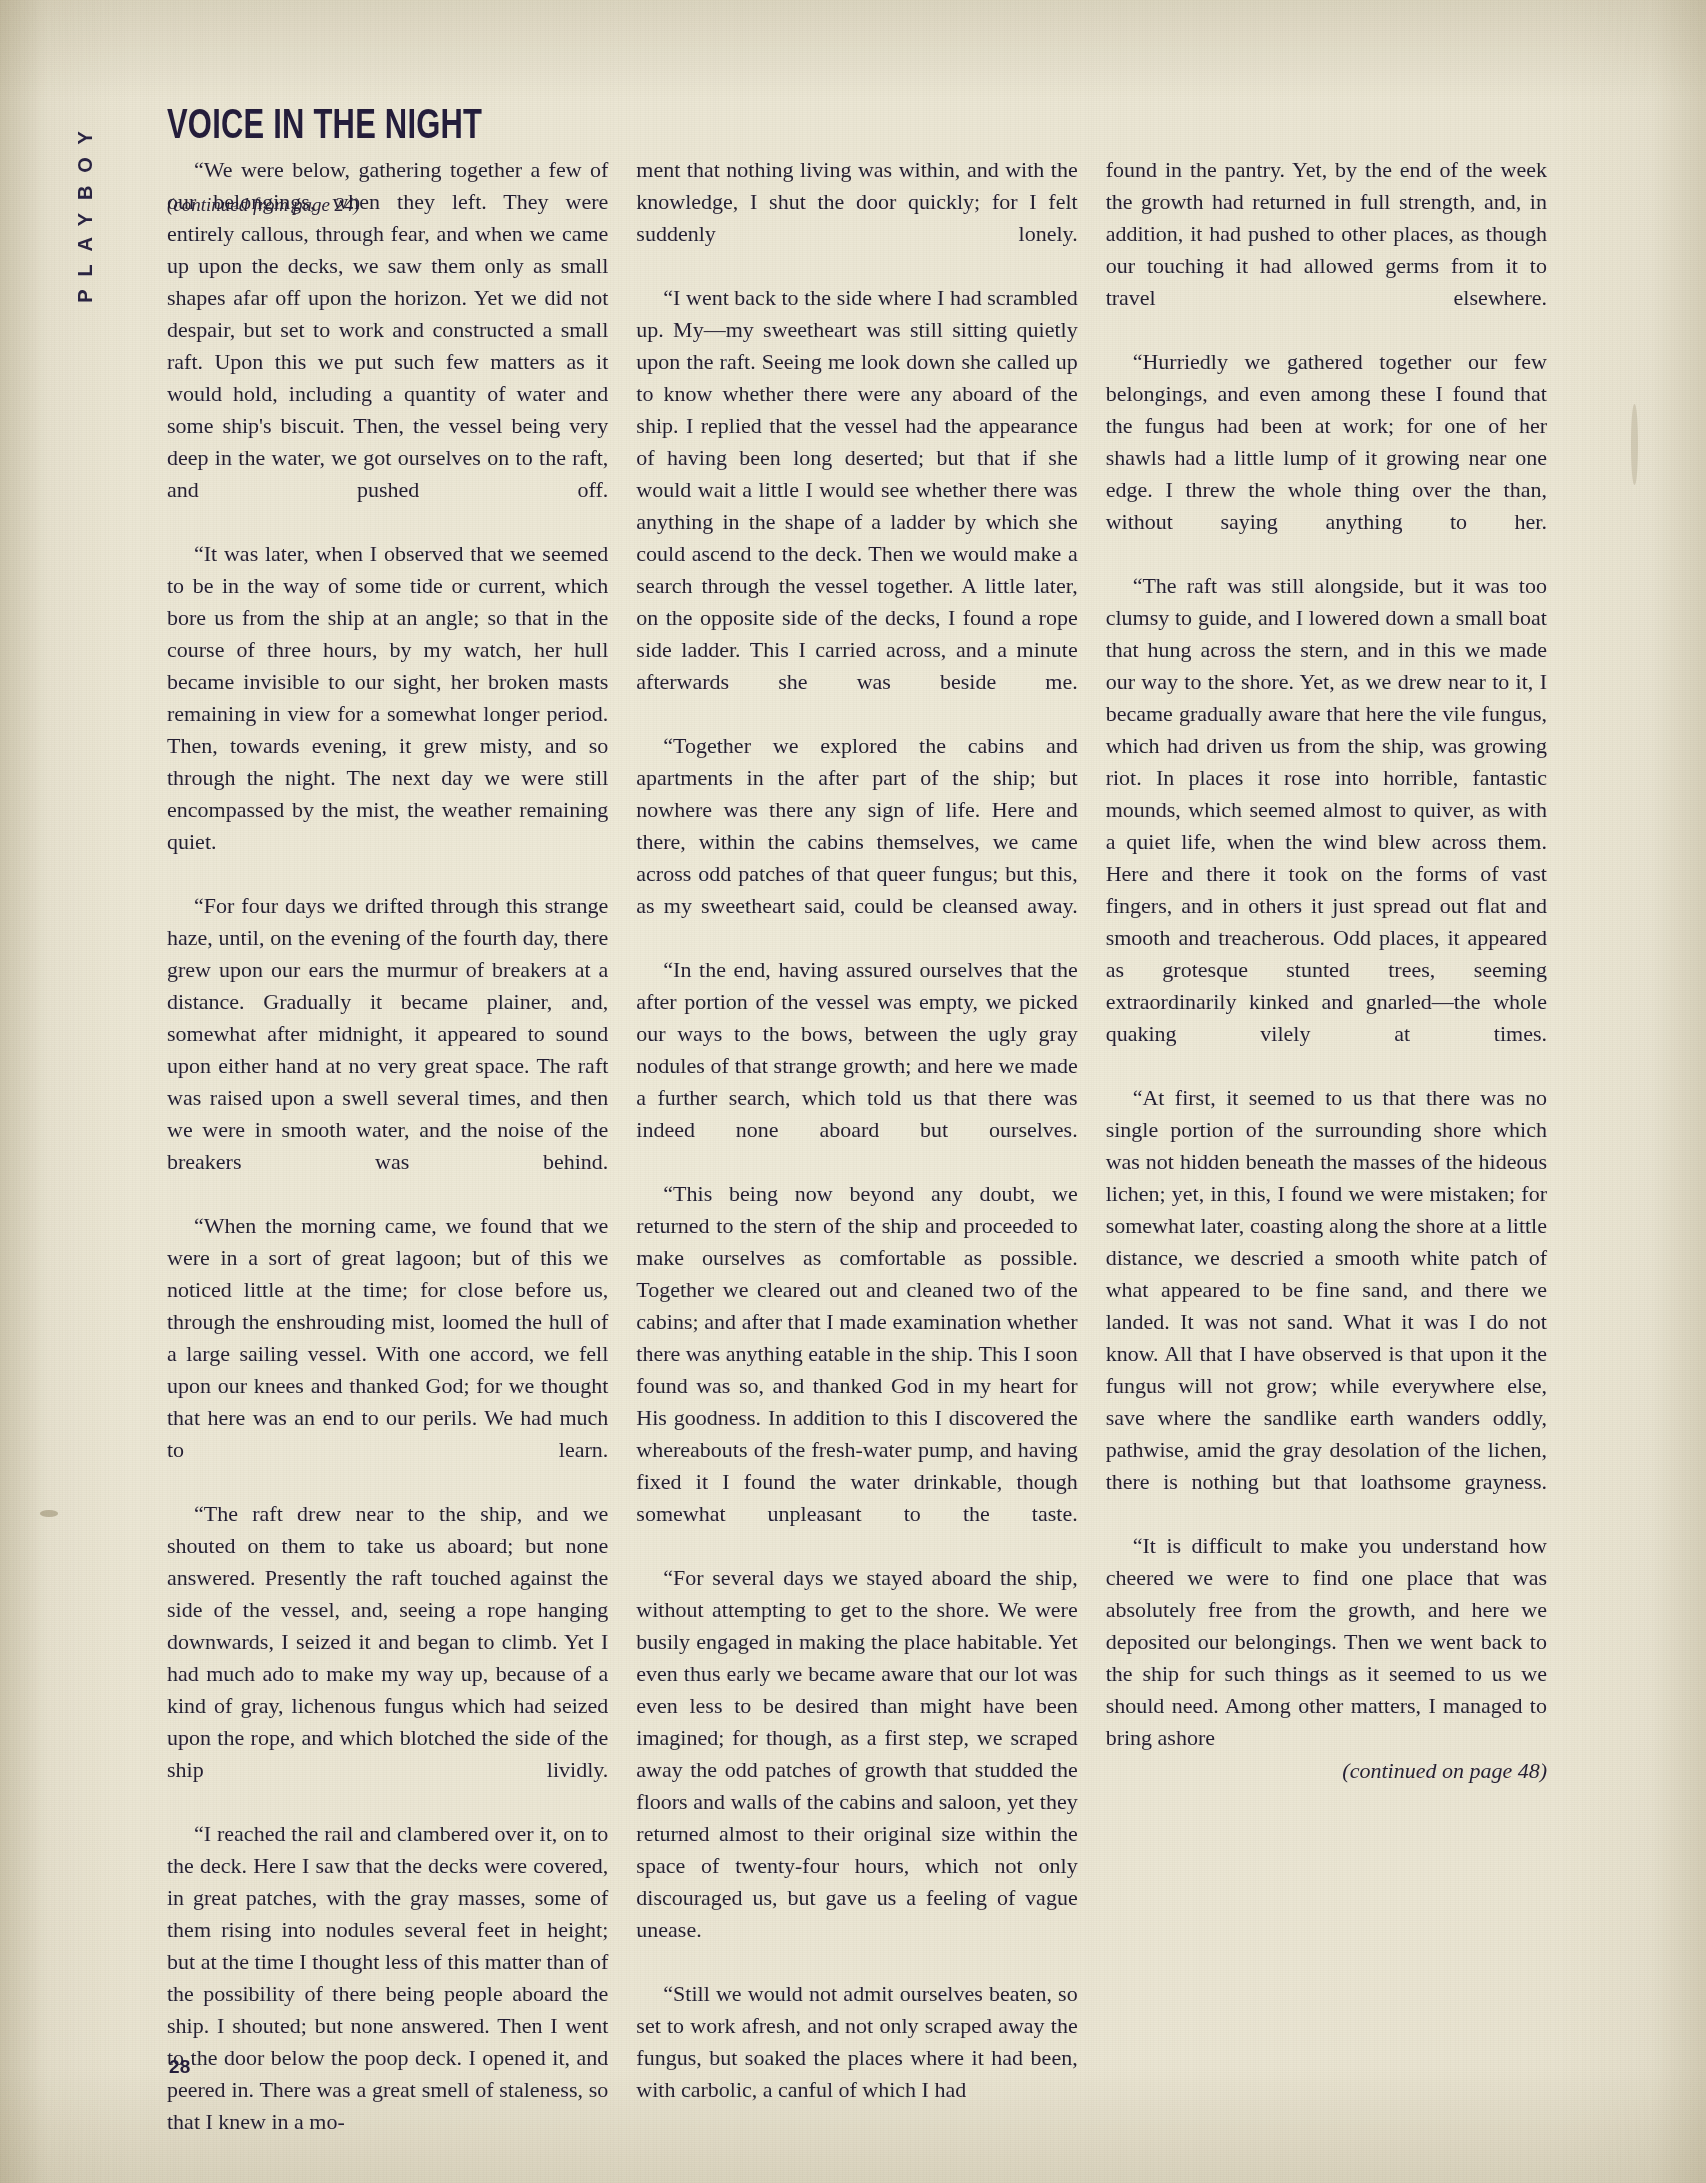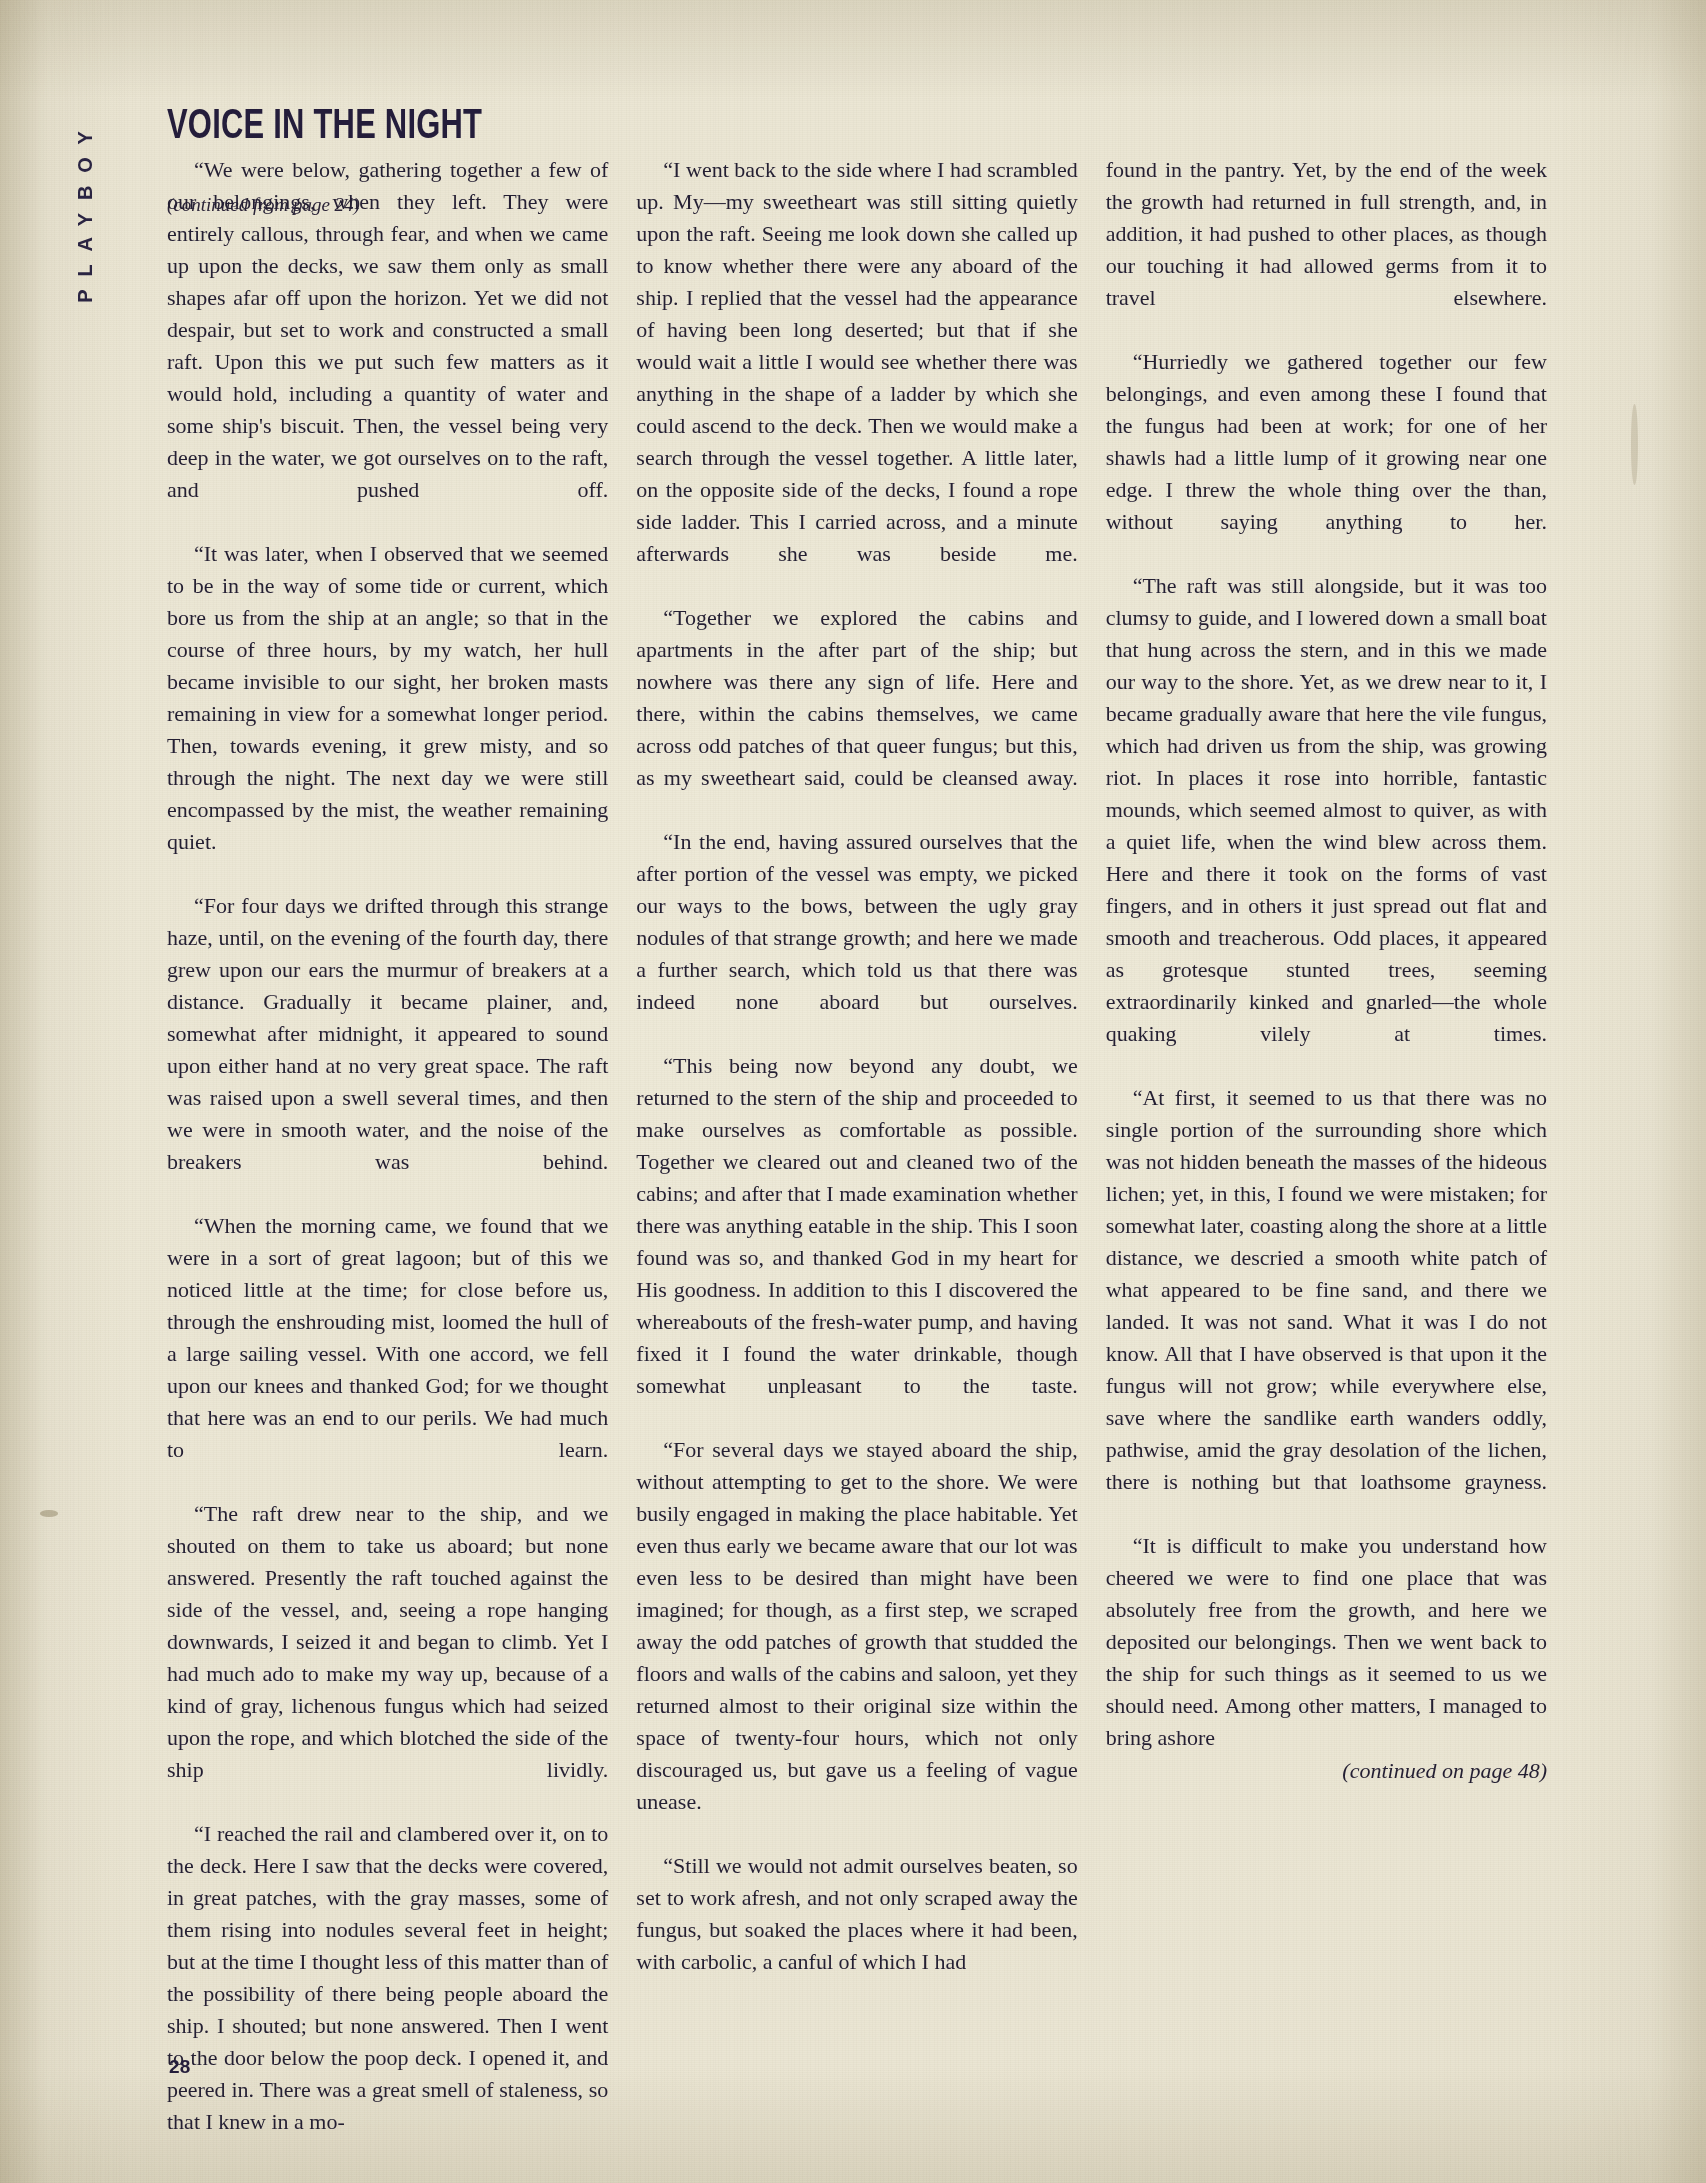--- a/index.html
+++ b/index.html
@@ -182,20 +182,21 @@
     <div class="col col-left">
       <p class="flow">“We were below, gathering together a few of our belongings, when they left. They were entirely callous, through fear, and when we came up upon the decks, we saw them only as small shapes afar off upon the horizon. Yet we did not despair, but set to work and constructed a small raft. Upon this we put such few matters as it would hold, including a quantity of water and some ship's biscuit. Then, the vessel being very deep in the water, we got ourselves on to the raft, and pushed off.</p>
       <p class="flow">“It was later, when I observed that we seemed to be in the way of some tide or current, which bore us from the ship at an angle; so that in the course of three hours, by my watch, her hull became invisible to our sight, her broken masts remaining in view for a somewhat longer period. Then, towards evening, it grew misty, and so through the night. The next day we were still encompassed by the mist, the weather remaining quiet.</p>
       <p class="flow">“For four days we drifted through this strange haze, until, on the evening of the fourth day, there grew upon our ears the murmur of breakers at a distance. Gradually it became plainer, and, somewhat after midnight, it appeared to sound upon either hand at no very great space. The raft was raised upon a swell several times, and then we were in smooth water, and the noise of the breakers was behind.</p>
       <p class="flow">“When the morning came, we found that we were in a sort of great lagoon; but of this we noticed little at the time; for close before us, through the enshrouding mist, loomed the hull of a large sailing vessel. With one accord, we fell upon our knees and thanked God; for we thought that here was an end to our perils. We had much to learn.</p>
       <p class="flow">“The raft drew near to the ship, and we shouted on them to take us aboard; but none answered. Presently the raft touched against the side of the vessel, and, seeing a rope hanging downwards, I seized it and began to climb. Yet I had much ado to make my way up, because of a kind of gray, lichenous fungus which had seized upon the rope, and which blotched the side of the ship lividly.</p>
       <p class="flow flow-end">“I reached the rail and clambered over it, on to the deck. Here I saw that the decks were covered, in great patches, with the gray masses, some of them rising into nodules several feet in height; but at the time I thought less of this matter than of the possibility of there being people aboard the ship. I shouted; but none answered. Then I went to the door below the poop deck. I opened it, and peered in. There was a great smell of staleness, so that I knew in a mo-</p>
     </div>
 
     <div class="col col-middle">
+      <p class="flow no-indent">ment that nothing living was within, and with the knowledge, I shut the door quickly; for I felt suddenly lonely.</p>
       <p class="flow">“I went back to the side where I had scrambled up. My—my sweetheart was still sitting quietly upon the raft. Seeing me look down she called up to know whether there were any aboard of the ship. I replied that the vessel had the appearance of having been long deserted; but that if she would wait a little I would see whether there was anything in the shape of a ladder by which she could ascend to the deck. Then we would make a search through the vessel together. A little later, on the opposite side of the decks, I found a rope side ladder. This I carried across, and a minute afterwards she was beside me.</p>
       <p class="flow">“Together we explored the cabins and apartments in the after part of the ship; but nowhere was there any sign of life. Here and there, within the cabins themselves, we came across odd patches of that queer fungus; but this, as my sweetheart said, could be cleansed away.</p>
       <p class="flow">“In the end, having assured ourselves that the after portion of the vessel was empty, we picked our ways to the bows, between the ugly gray nodules of that strange growth; and here we made a further search, which told us that there was indeed none aboard but ourselves.</p>
       <p class="flow">“This being now beyond any doubt, we returned to the stern of the ship and proceeded to make ourselves as comfortable as possible. Together we cleared out and cleaned two of the cabins; and after that I made examination whether there was anything eatable in the ship. This I soon found was so, and thanked God in my heart for His goodness. In addition to this I discovered the whereabouts of the fresh-water pump, and having fixed it I found the water drinkable, though somewhat unpleasant to the taste.</p>
       <p class="flow">“For several days we stayed aboard the ship, without attempting to get to the shore. We were busily engaged in making the place habitable. Yet even thus early we became aware that our lot was even less to be desired than might have been imagined; for though, as a first step, we scraped away the odd patches of growth that studded the floors and walls of the cabins and saloon, yet they returned almost to their original size within the space of twenty-four hours, which not only discouraged us, but gave us a feeling of vague unease.</p>
       <p class="flow flow-end">“Still we would not admit ourselves beaten, so set to work afresh, and not only scraped away the fungus, but soaked the places where it had been, with carbolic, a canful of which I had</p>
     </div>
 
     <div class="col col-right">
       <p class="flow no-indent">found in the pantry. Yet, by the end of the week the growth had returned in full strength, and, in addition, it had pushed to other places, as though our touching it had allowed germs from it to travel elsewhere.</p>

